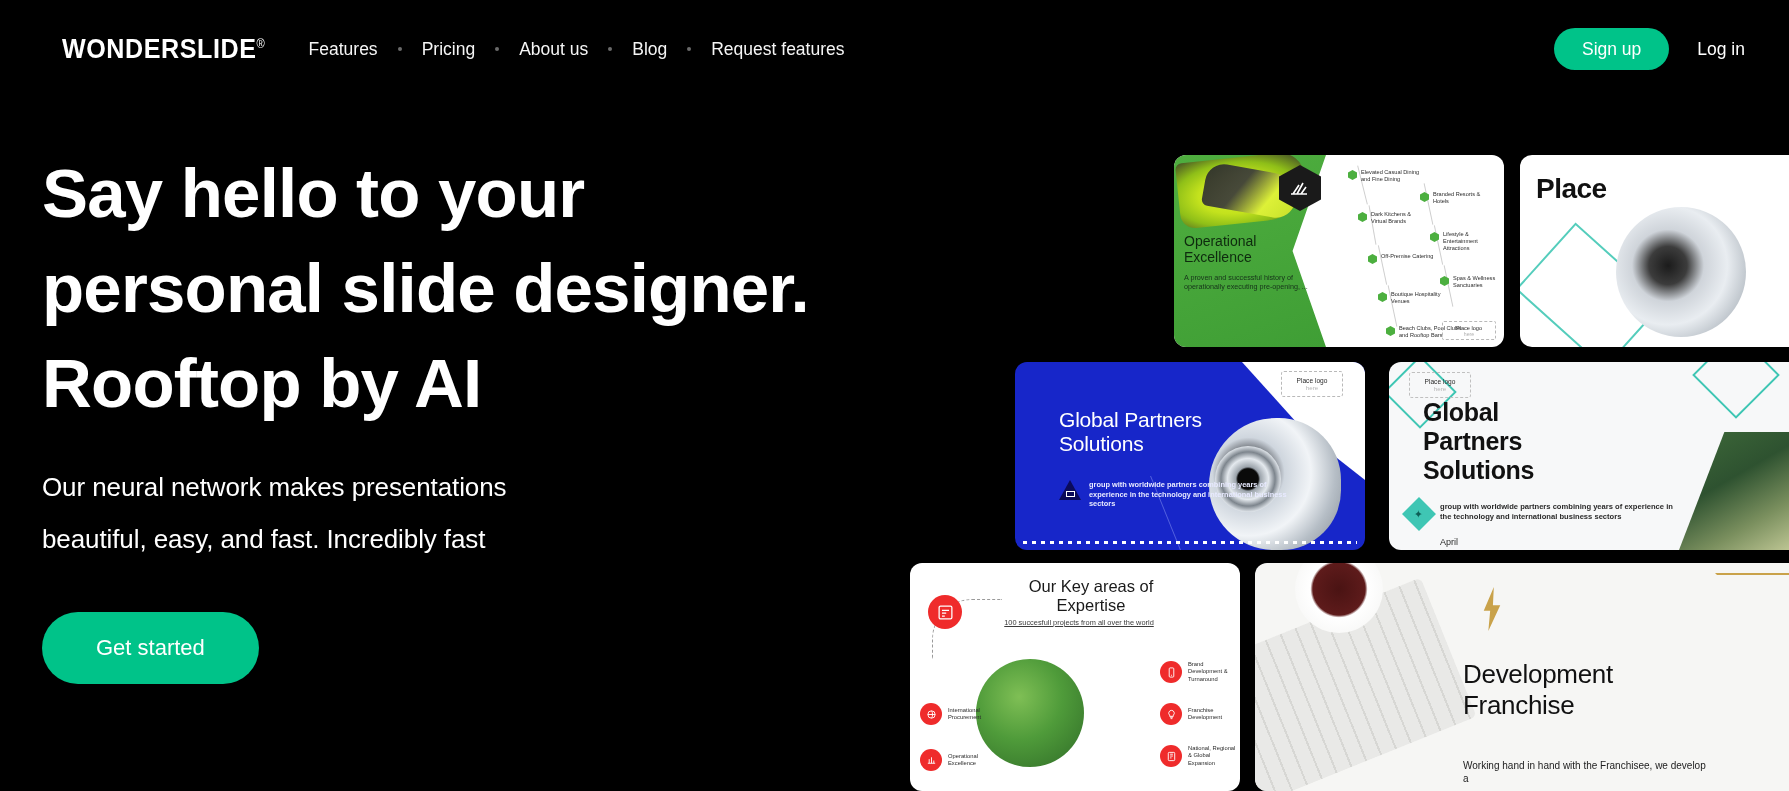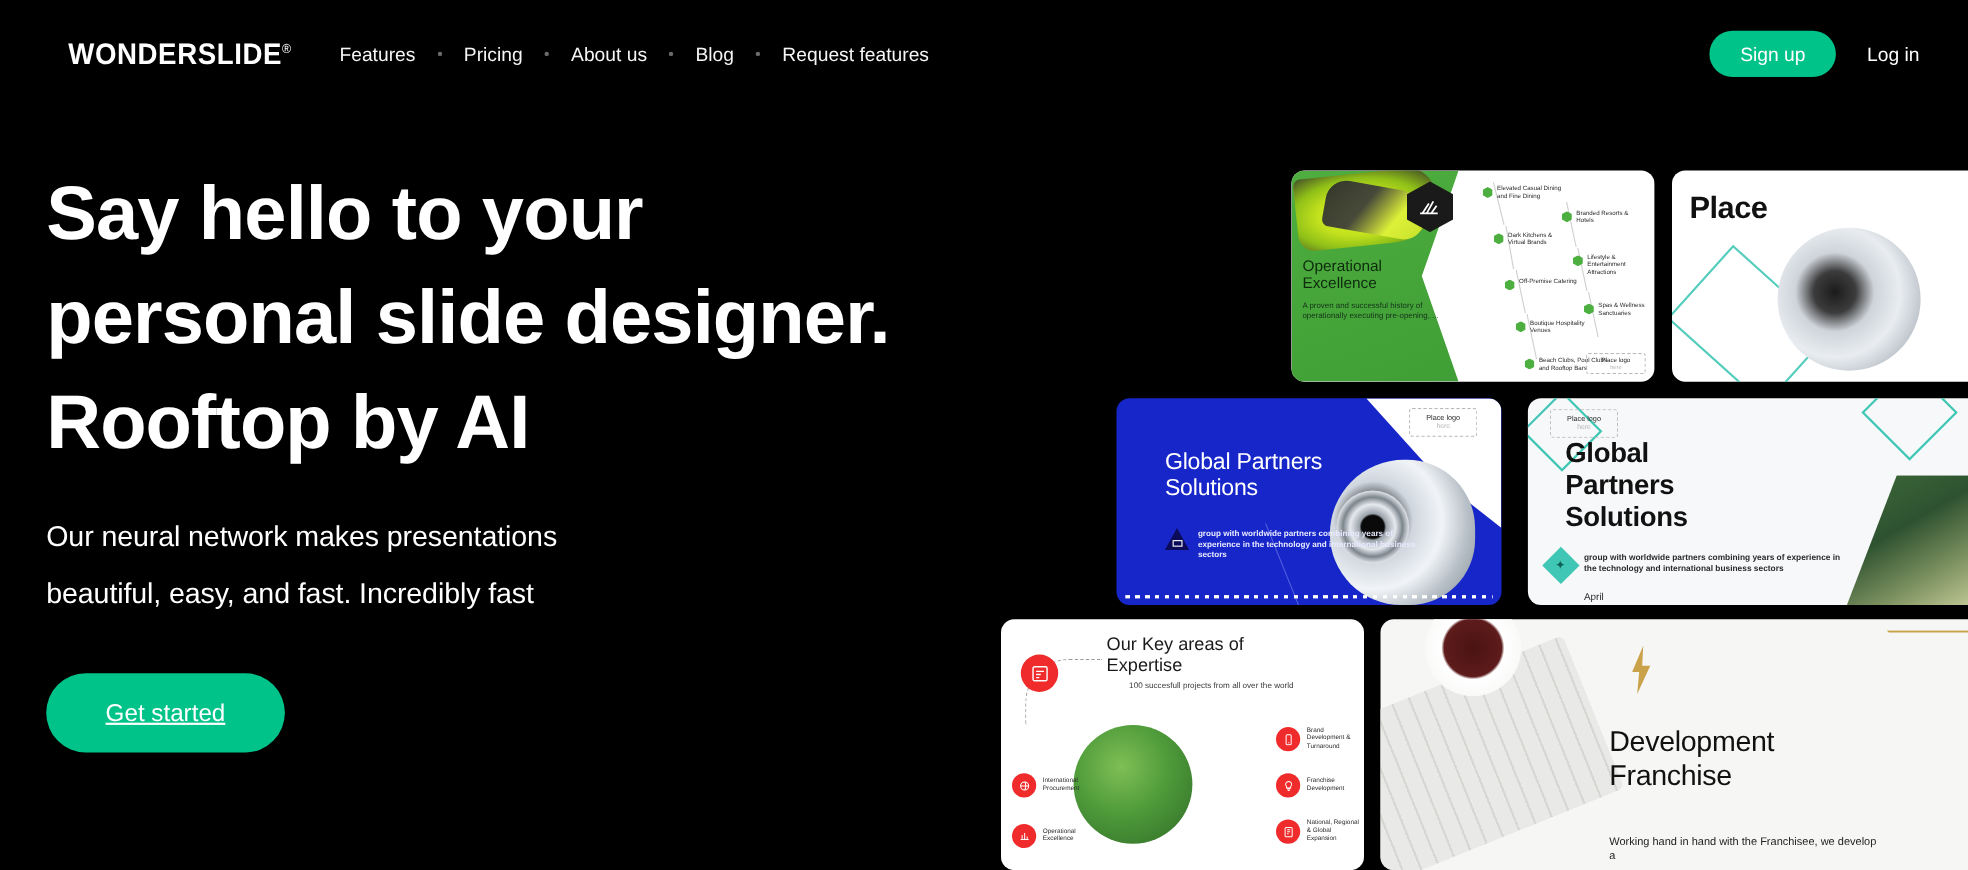--- a/index.html
+++ b/index.html
@@ -54,21 +54,21 @@
     font-weight: 700; letter-spacing: -0.8px; white-space: nowrap;
   }
   .subhead {
     color: #ffffff; font-size: 26px; line-height: 52px;
     margin-top: 30px; font-weight: 400; letter-spacing: -0.1px;
   }
   .btn-getstarted {
     display: inline-block; margin-top: 47px;
     background: #00c389; color: #ffffff; border: none;
     font-size: 22px; font-family: inherit;
-    padding: 23px 54px; border-radius: 100px; cursor: pointer; text-decoration: underline;
+    padding: 23px 54px; border-radius: 100px; cursor: pointer;
   }
 
   
   .deck { position: absolute; left: 905px; top: 150px; width: 900px; height: 641px; z-index: 10; }
   .slide {
     position: absolute; border-radius: 12px; overflow: hidden;
     background: #ffffff;
   }
 
   
@@ -195,22 +195,22 @@
   .s3-text { color: #2b2b2b; font-size: 7.6px; line-height: 10px; font-weight: 700; }
   .s3-date { position: absolute; left: 51px; top: 175px; color: #2b2b2b; font-size: 9px; }
   .s3-photo {
     position: absolute; right: 0; bottom: 0; width: 126px; height: 118px;
     background: linear-gradient(150deg,#3f6b3a 0%,#2e5230 40%,#7a8f5e 70%,#c9cf9d 100%);
     clip-path: polygon(36% 0, 100% 0, 100% 100%, 0 100%);
   }
 
   
   .s4 { left: 5px; top: 413px; width: 330px; height: 228px; background: #ffffff; }
-  .s4-title { position: absolute; left: 96px; top: 14px; width: 170px; color: #1a1a1a; font-size: 16.5px; line-height: 19px; }
-  .s4-sub { position: absolute; left: 96px; top: 55px; width: 170px; text-align: right; color: #3a3a3a; font-size: 7.4px; line-height: 9.4px; }
+  .s4-title { position: absolute; left: 96px; top: 14px; width: 170px; text-align: center; color: #1a1a1a; font-size: 16.5px; line-height: 19px; }
+  .s4-sub { position: absolute; left: 84px; top: 55px; width: 170px; text-align: center; color: #3a3a3a; font-size: 7.4px; line-height: 9.4px; text-decoration: underline; }
   .s4-circle {
     position: absolute; width: 34px; height: 34px; border-radius: 50%;
     background: #ef2b2b; display: flex; align-items: center; justify-content: center;
   }
   .s4-circle svg { width: 17px; height: 17px; }
   .s4-bullet { position: absolute; display: flex; align-items: center; gap: 6px; }
   .s4-dot { width: 22px; height: 22px; border-radius: 50%; background: #ef2b2b; flex: none; display:flex; align-items:center;justify-content:center;}
   .s4-dot svg { width:11px; height:11px; }
   .s4-blabel { color: #2b2b2b; font-size: 5.8px; line-height: 7.4px; }
   .s4-plant {

